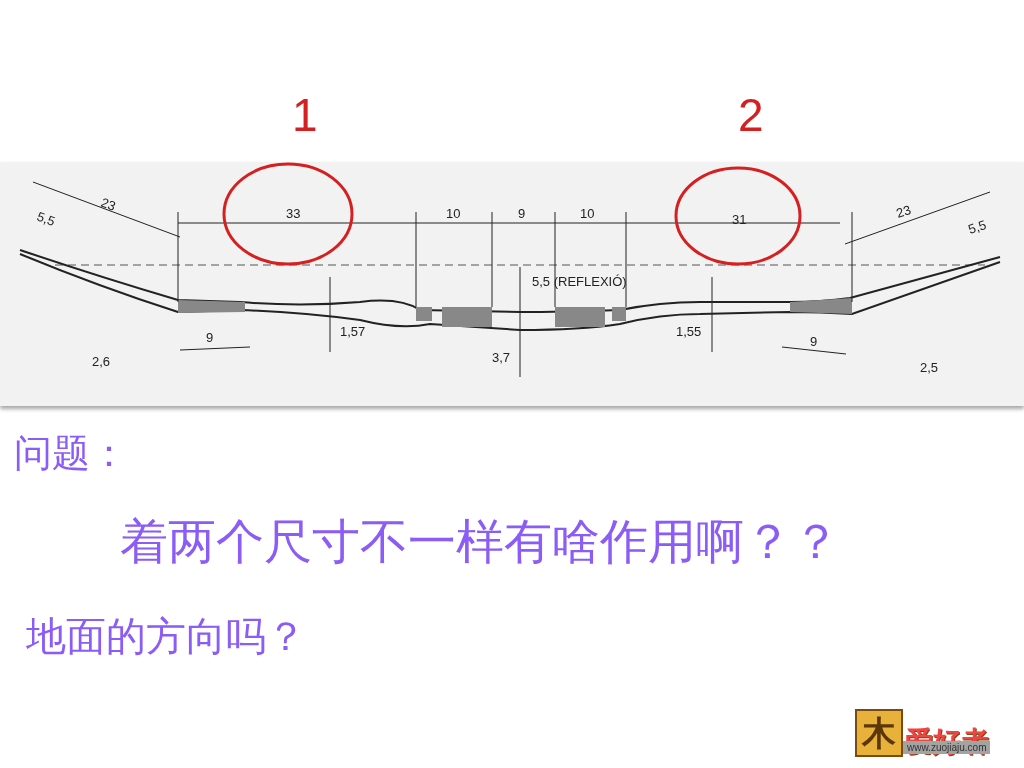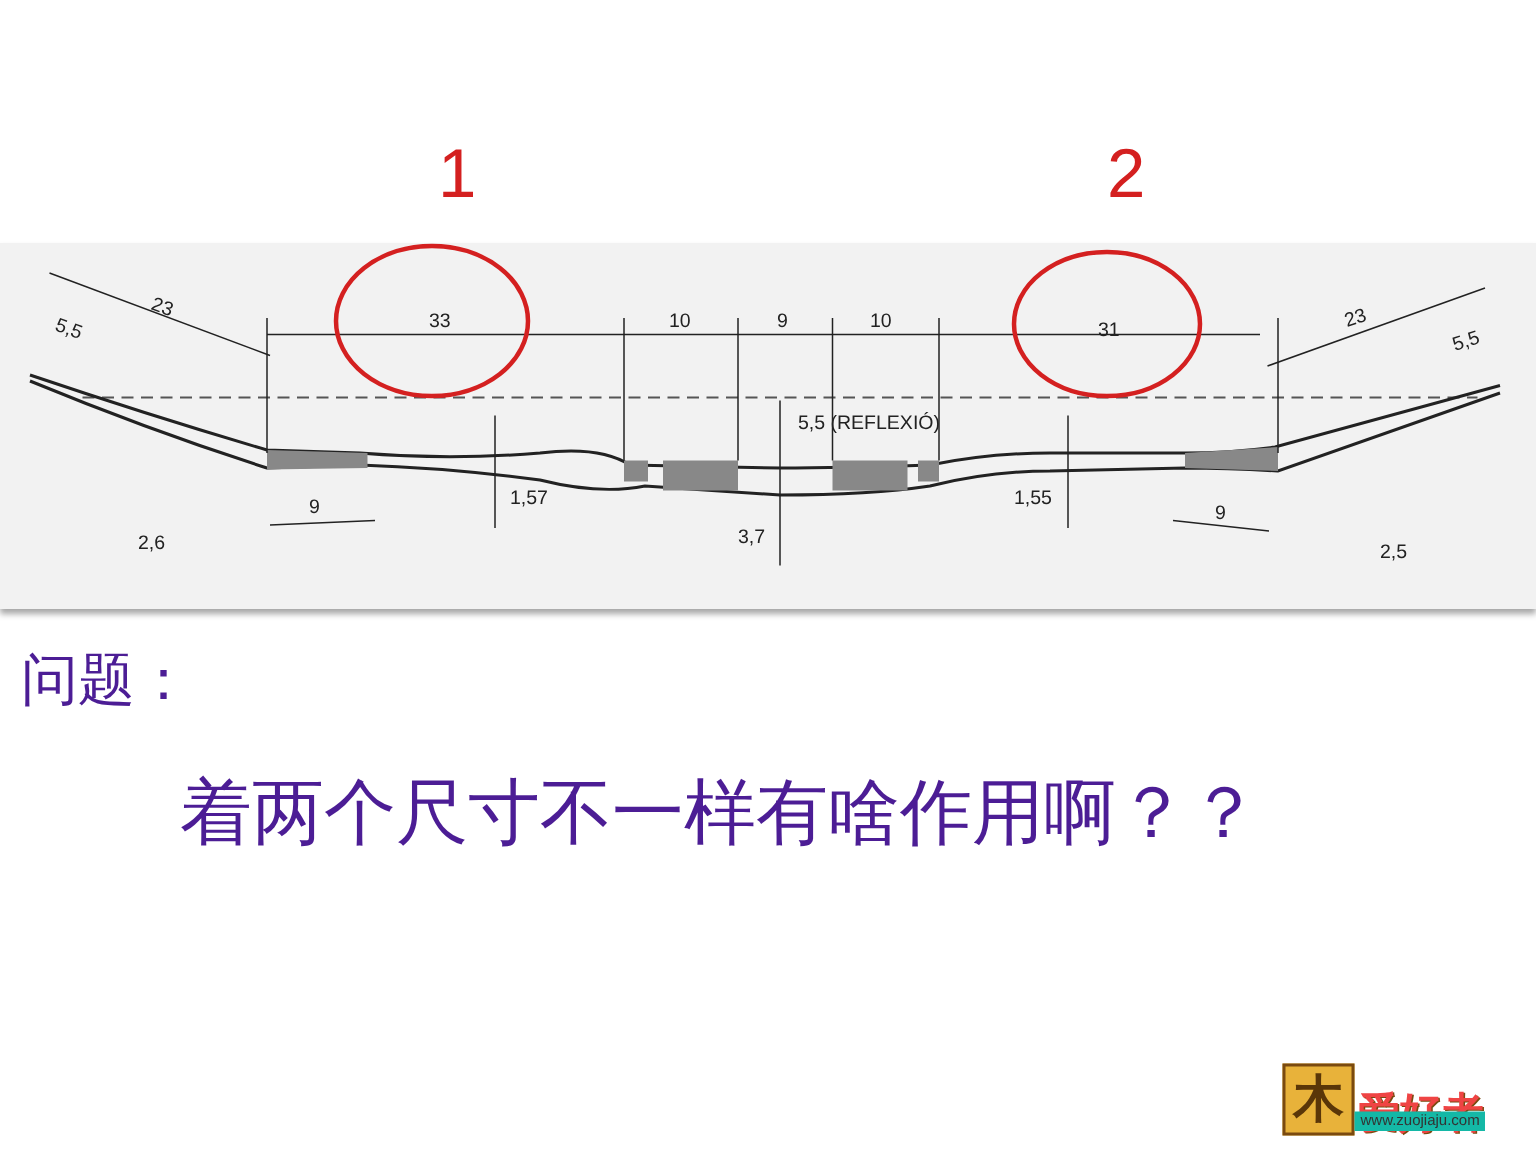--- a/index.html
+++ b/index.html
@@ -2,30 +2,30 @@
 <html><head>
 <meta charset="utf-8">
 <style>
   html, body { margin:0; padding:0; }
   body { width:1024px; height:768px; background:#ffffff; position:relative; overflow:hidden;
          font-family:"DejaVu Sans", sans-serif; }
   .num { position:absolute; color:#d42020; font-size:46px; font-family:"Liberation Sans", sans-serif; }
   .drawing { position:absolute; left:0; top:162px; width:1024px; height:244px; background:#f2f2f2;
              box-shadow:0 3px 4px rgba(0,0,0,0.35); }
   .drawing svg { position:absolute; left:0; top:0; }
-  .txt { position:absolute; color:#4c1d95; font-family:Liberation Sans, sans-serif; white-space:nowrap; }
+  .txt { position:absolute; color:#8b5cf6; font-family:Liberation Sans, sans-serif; white-space:nowrap; }
   .q-label { left:14px; top:428px; font-size:38px; }
   .q-line1 { left:120px; top:510px; font-size:48px; }
   .q-line2 { left:26px; top:610px; font-size:40px; line-height:52px; }
   .logo { position:absolute; left:855px; top:705px; width:160px; height:56px; }
   .logo .wood { position:absolute; left:0; top:4px; width:44px; height:44px; background:#e8b23a; border:2px solid #7a4a10;
                 font-size:34px; color:#5a3608; text-align:center; line-height:44px; font-weight:bold; }
   .logo .brand { position:absolute; left:50px; top:2px; font-size:28px; font-weight:bold; color:#ef4444;
                  text-shadow:1px 1px 0 #7a4a10;margin-top:16px; }
-  .logo .url { position:absolute; left:48px; top:36px; background:#14b8a6; color:#333; font-size:10px;
+  .logo .url { position:absolute; left:48px; top:36px; background:#a3a3a3; color:#333; font-size:10px;
                padding:1px 4px; font-family:"Liberation Sans", sans-serif; }
   .dim { font-family:"Liberation Sans", sans-serif; font-size:13px; fill:#222; }
 </style>
 </head>
 <body>
 
 <div class="num" style="left:292px;top:88px;">1</div>
 <div class="num" style="left:738px;top:88px;">2</div>
 
 <div class="drawing">
@@ -77,19 +77,20 @@
     <text class="dim" x="920" y="210">2,5</text>
 
     <ellipse cx="288" cy="52" rx="64" ry="50" fill="none" stroke="#d42020" stroke-width="3"></ellipse>
     <ellipse cx="738" cy="54" rx="62" ry="48" fill="none" stroke="#d42020" stroke-width="3"></ellipse>
   </svg>
 </div>
 
 <div class="txt q-label">问题：</div>
 <div class="txt q-line1">着两个尺寸不一样有啥作用啊？？</div>
 <div class="txt q-line2">
+  <div>地面的方向吗？</div>
 </div>
 
 <div class="logo">
   <div class="wood">木</div>
   <div class="brand">爱好者</div>
   <div class="url">www.zuojiaju.com</div>
 </div>
 
 </body></html>

